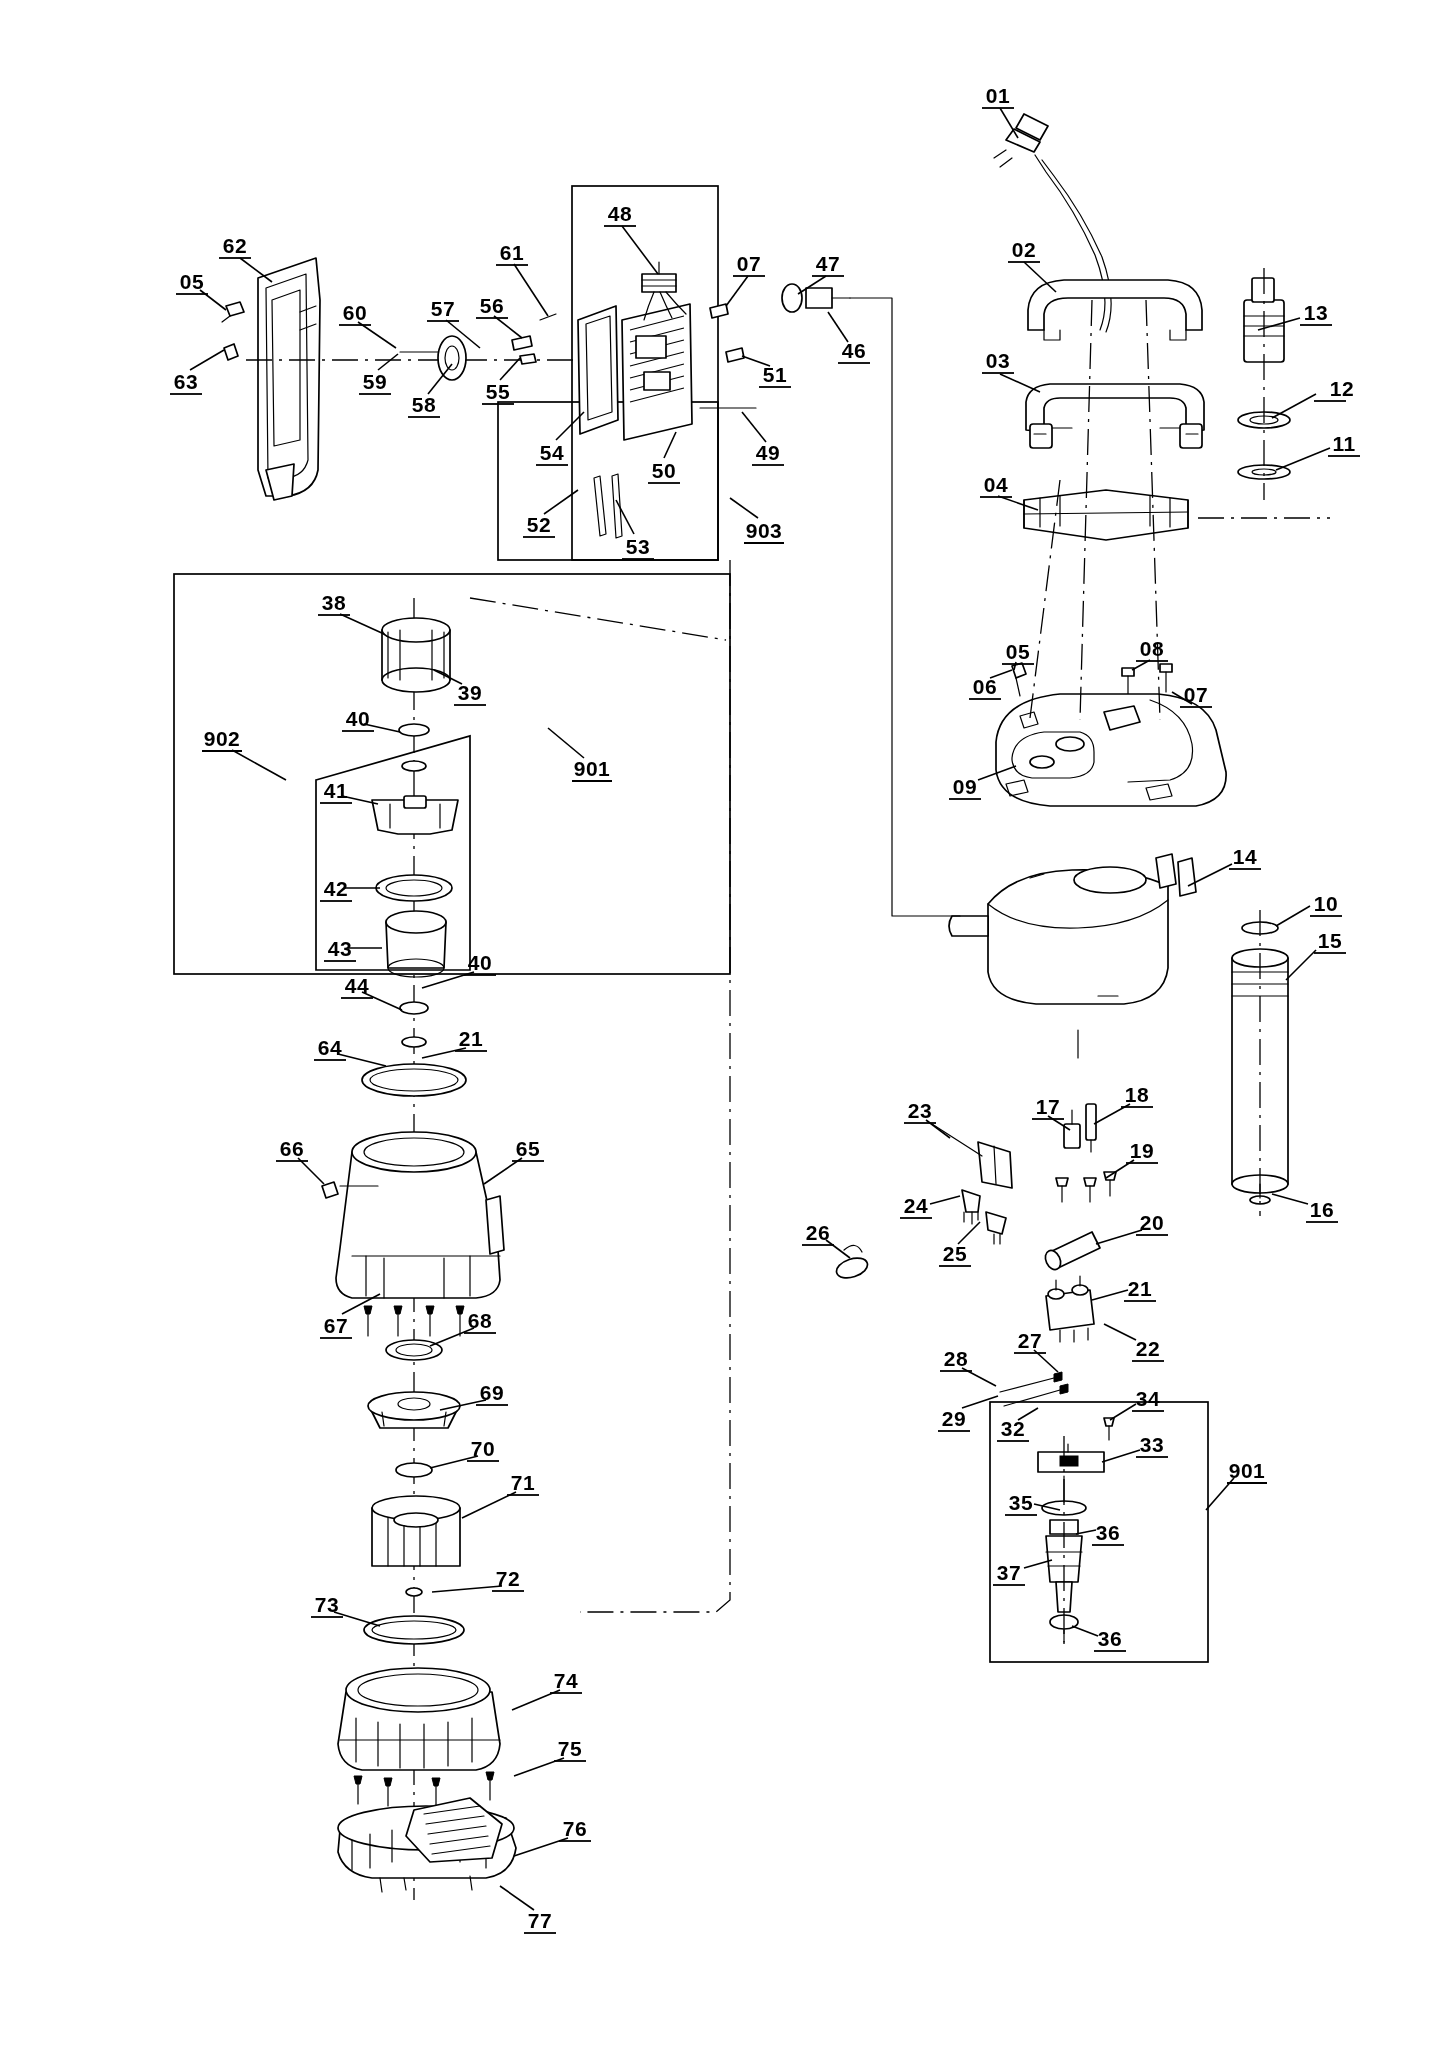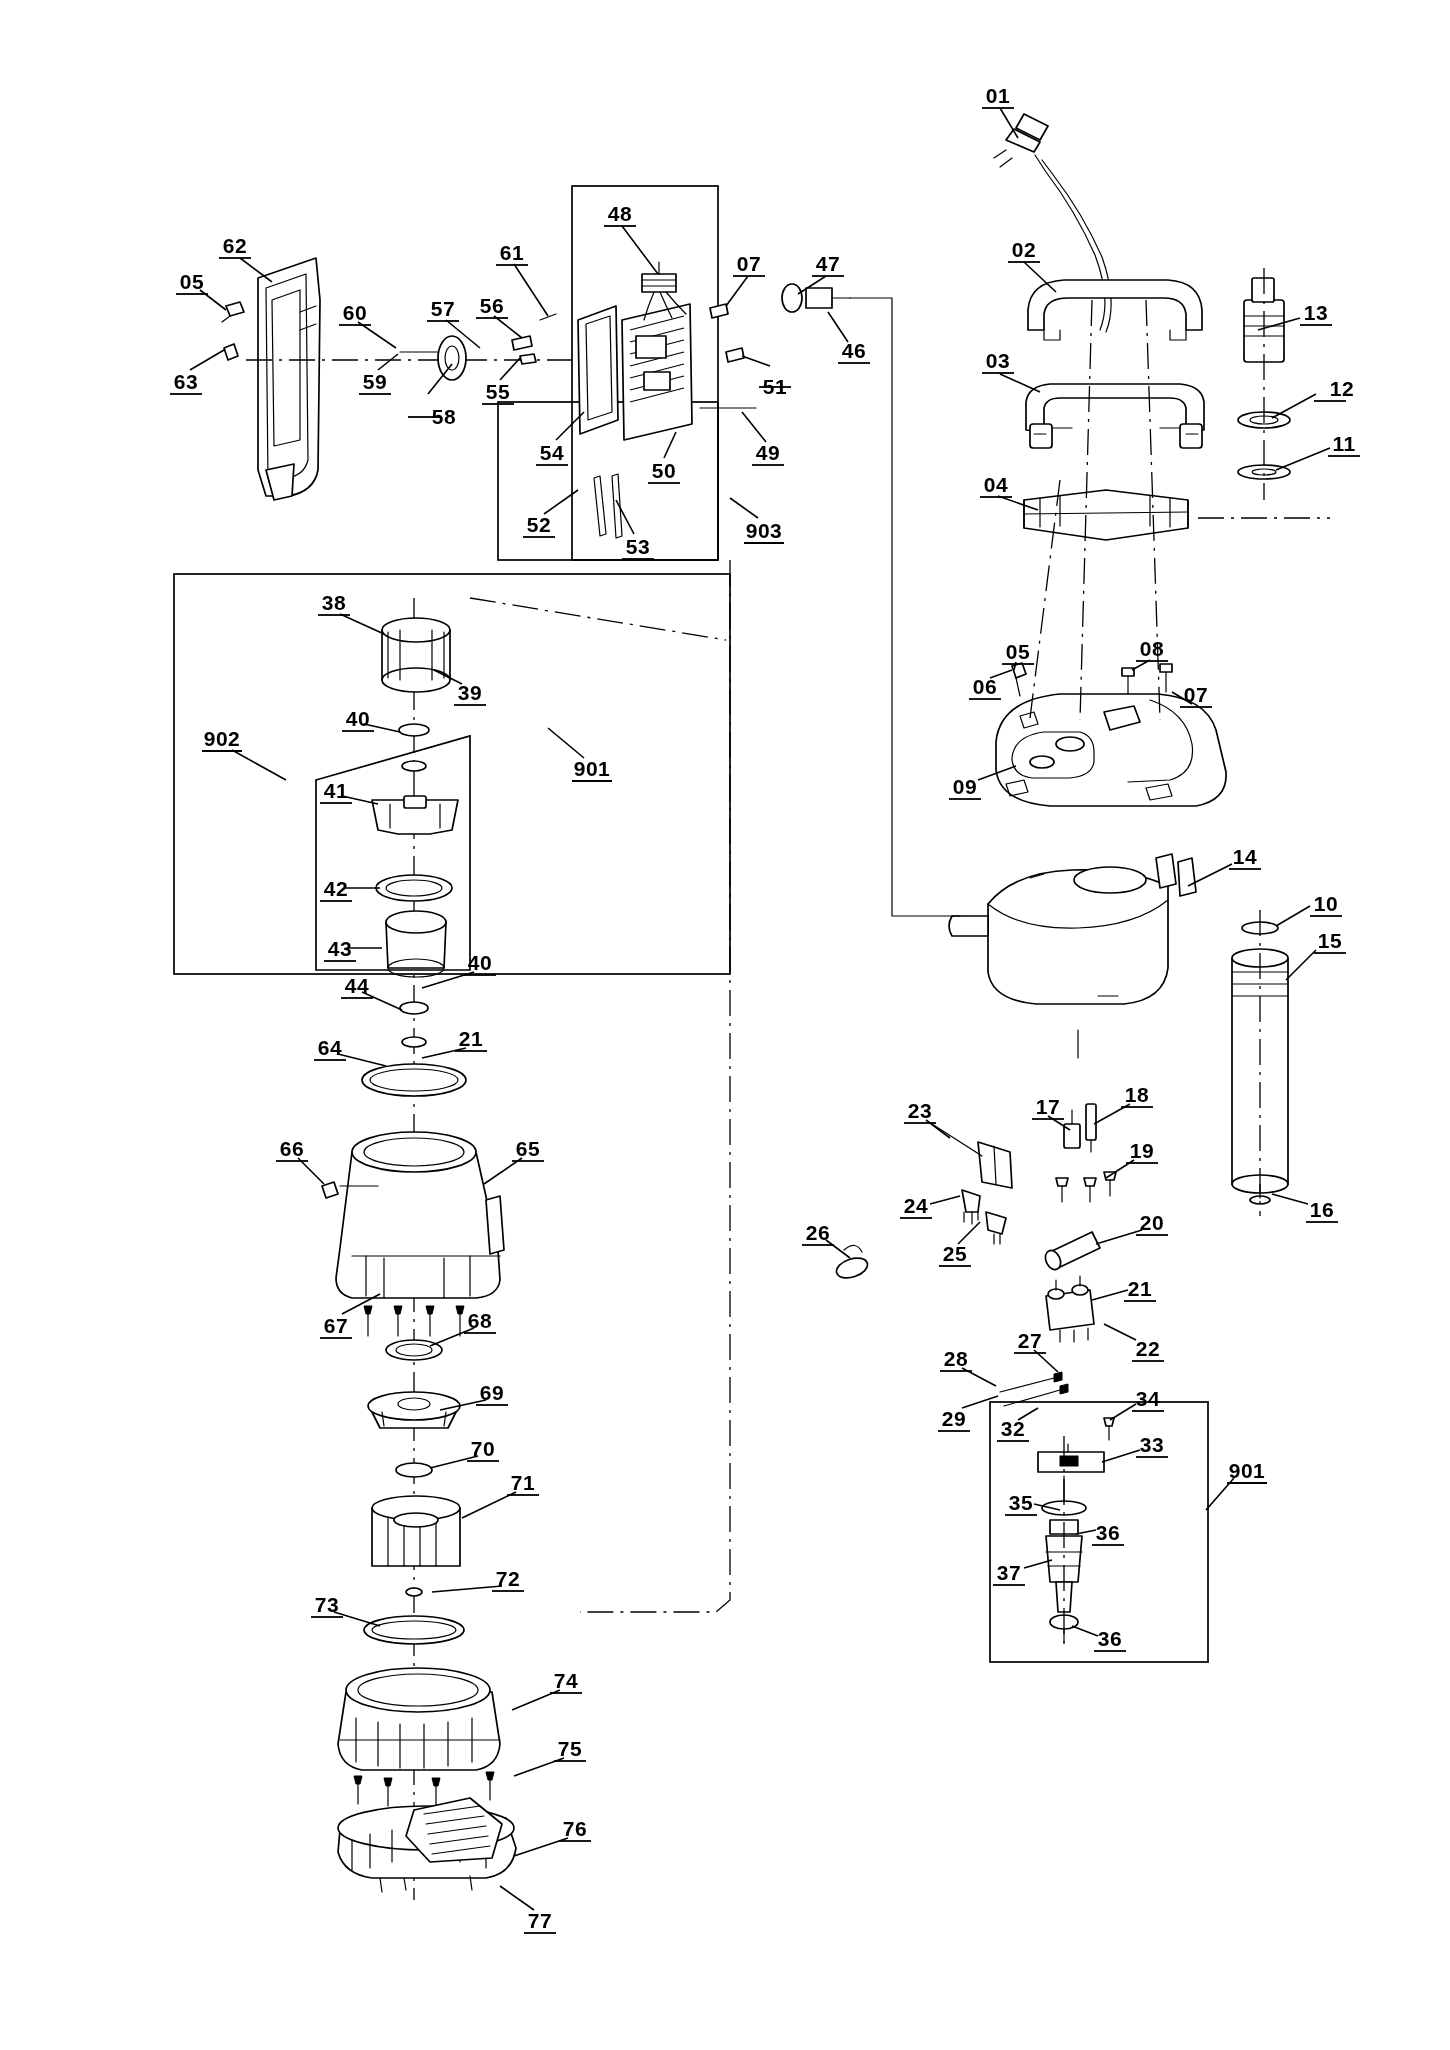--- a/index.html
+++ b/index.html
@@ -649,24 +649,24 @@
       <div class="callout big" style="left: 235px; top: 245px;">62</div>
       <div class="callout big" style="left: 192px; top: 281px;">05</div>
       <div class="callout big" style="left: 512px; top: 252px;">61</div>
       <div class="callout big" style="left: 620px; top: 213px;">48</div>
       <div class="callout big" style="left: 749px; top: 263px;">07</div>
       <div class="callout big" style="left: 828px; top: 263px;">47</div>
       <div class="callout big" style="left: 355px; top: 312px;">60</div>
       <div class="callout big" style="left: 443px; top: 308px;">57</div>
       <div class="callout big" style="left: 492px; top: 305px;">56</div>
       <div class="callout big" style="left: 854px; top: 350px;">46</div>
-      <div class="callout big" style="left: 775px; top: 374px; margin-top: 12px;">51</div>
+      <div class="callout big" style="left: 775px; top: 374px;">51</div>
       <div class="callout big" style="left: 186px; top: 381px;">63</div>
       <div class="callout big" style="left: 375px; top: 381px;">59</div>
-      <div class="callout big" style="left: 444px; top: 404px; margin-top: 12px;">58</div>
+      <div class="callout big" style="left: 424px; top: 404px;">58</div>
       <div class="callout big" style="left: 498px; top: 391px;">55</div>
       <div class="callout big" style="left: 768px; top: 452px;">49</div>
       <div class="callout big" style="left: 552px; top: 452px;">54</div>
       <div class="callout big" style="left: 664px; top: 470px;">50</div>
       <div class="callout big" style="left: 539px; top: 524px;">52</div>
       <div class="callout big" style="left: 638px; top: 546px;">53</div>
       <div class="callout big" style="left: 764px; top: 530px;">903</div>
       <div class="callout big" style="left: 334px; top: 602px;">38</div>
       <div class="callout big" style="left: 470px; top: 692px;">39</div>
       <div class="callout big" style="left: 358px; top: 718px;">40</div>

